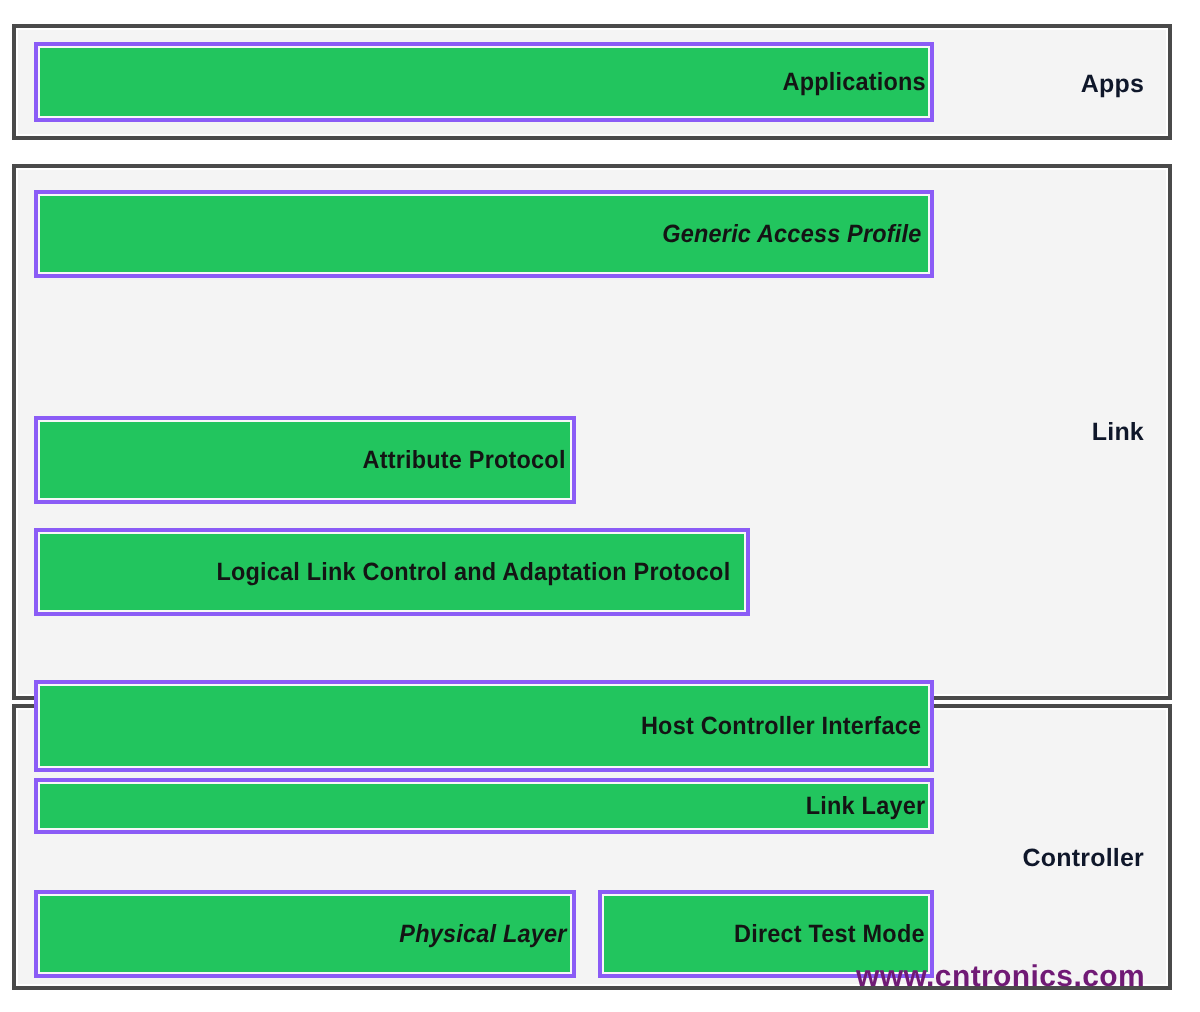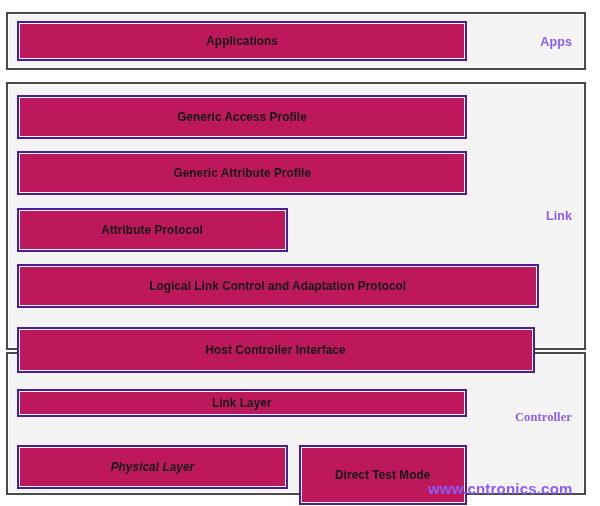--- a/index.html
+++ b/index.html
@@ -26,38 +26,38 @@
     position: absolute;
     background: #f4f4f4;
     border: 2px solid #4a4a4a;
     box-sizing: border-box;
     box-shadow: inset 0 0 0 1px #ffffff;
   }
 
   .group-label {
     position: absolute;
     right: 12px;
-    color: #8b5cf6;
+    color: #0f172a;
     font-size: 12.5px;
     font-weight: bold;
     letter-spacing: 0.1px;
     white-space: nowrap;
     text-align: center;
   }
 
   
   .box {
     position: absolute;
-    background: #be185d;
-    border: 2px solid #4c1d95;
+    background: #22c55e;
+    border: 2px solid #8b5cf6;
     box-sizing: border-box;
     box-shadow: inset 0 0 0 1px #f7f7f7;
     display: flex;
     align-items: center;
-    justify-content: center;
+    justify-content: flex-end;
   }
 
   .box-label {
     color: #141414;
     font-size: 12.5px;
     font-weight: bold;
     letter-spacing: 0.1px;
     text-align: center;
     white-space: nowrap;
     transform: scaleX(0.94);
@@ -68,21 +68,21 @@
     z-index: 5;
   }
 
   
   #watermark {
     position: absolute;
     left: 428px;
     top: 480px;
     font-size: 15px;
     font-weight: bold;
-    color: #8b5cf6;
+    color: #701a75;
     letter-spacing: 0.2px;
     white-space: nowrap;
     pointer-events: none;
     z-index: 8;
   }
 </style>
 </head>
 <body>
 
 <div id="diagram">
@@ -92,52 +92,49 @@
   </div>
 
   <div class="box" style="left:17px; top:21px; width:450px; height:40px;">
     <span class="box-label">Applications</span>
   </div>
 
   <div class="group" style="left:6px; top:82px; width:580px; height:268px;">
     <div class="group-label" style="top:125px;">Link</div>
   </div>
 
-  <div class="box" style="left:17px; top:95px; width:450px; height:44px;">
+  <div class="box" style="left:17px; top:95px; width:450px; height:44px;font-style:italic;">
     <span class="box-label">Generic Access Profile</span>
   </div>
 
-  <div class="box" style="left:17px; top:151px; width:450px; height:44px;">
-    <span class="box-label">Generic Attribute Profile</span>
-  </div>
 
   <div class="box" style="left:17px; top:208px; width:271px; height:44px;">
     <span class="box-label">Attribute Protocol</span>
   </div>
 
 
-  <div class="box" style="left:17px; top:264px; width:522px; height:44px;">
+  <div class="box" style="left:17px; top:264px; width:358px; height:44px;">
     <span class="box-label">Logical Link Control and Adaptation Protocol</span>
   </div>
 
   <div class="group" style="left:6px; top:352px; width:580px; height:143px;">
-    <div class="group-label" style="top:56px;font-family:Liberation Serif, serif;">Controller</div>
+    <div class="group-label" style="top:68px;">Controller</div>
   </div>
 
   <div class="box" style="left:17px; top:389px; width:450px; height:28px;">
     <span class="box-label">Link Layer</span>
   </div>
 
   <div class="box" style="left:17px; top:445px; width:271px; height:44px;font-style:italic;">
     <span class="box-label">Physical Layer</span>
   </div>
 
-  <div class="box" style="left:299px; top:445px; width:168px; height:60px;">
+  <div class="box" style="left:299px; top:445px; width:168px; height:44px;">
     <span class="box-label">Direct Test Mode</span>
   </div>
 
-  <div class="box straddle" style="left:17px; top:327px; width:518px; height:46px;">
+  <div class="box straddle" style="left:17px; top:340px; width:450px; height:46px;">
     <span class="box-label">Host Controller Interface</span>
   </div>
 
   <div id="watermark">www.cntronics.com</div>
 
 </div>
 
 </body></html>

